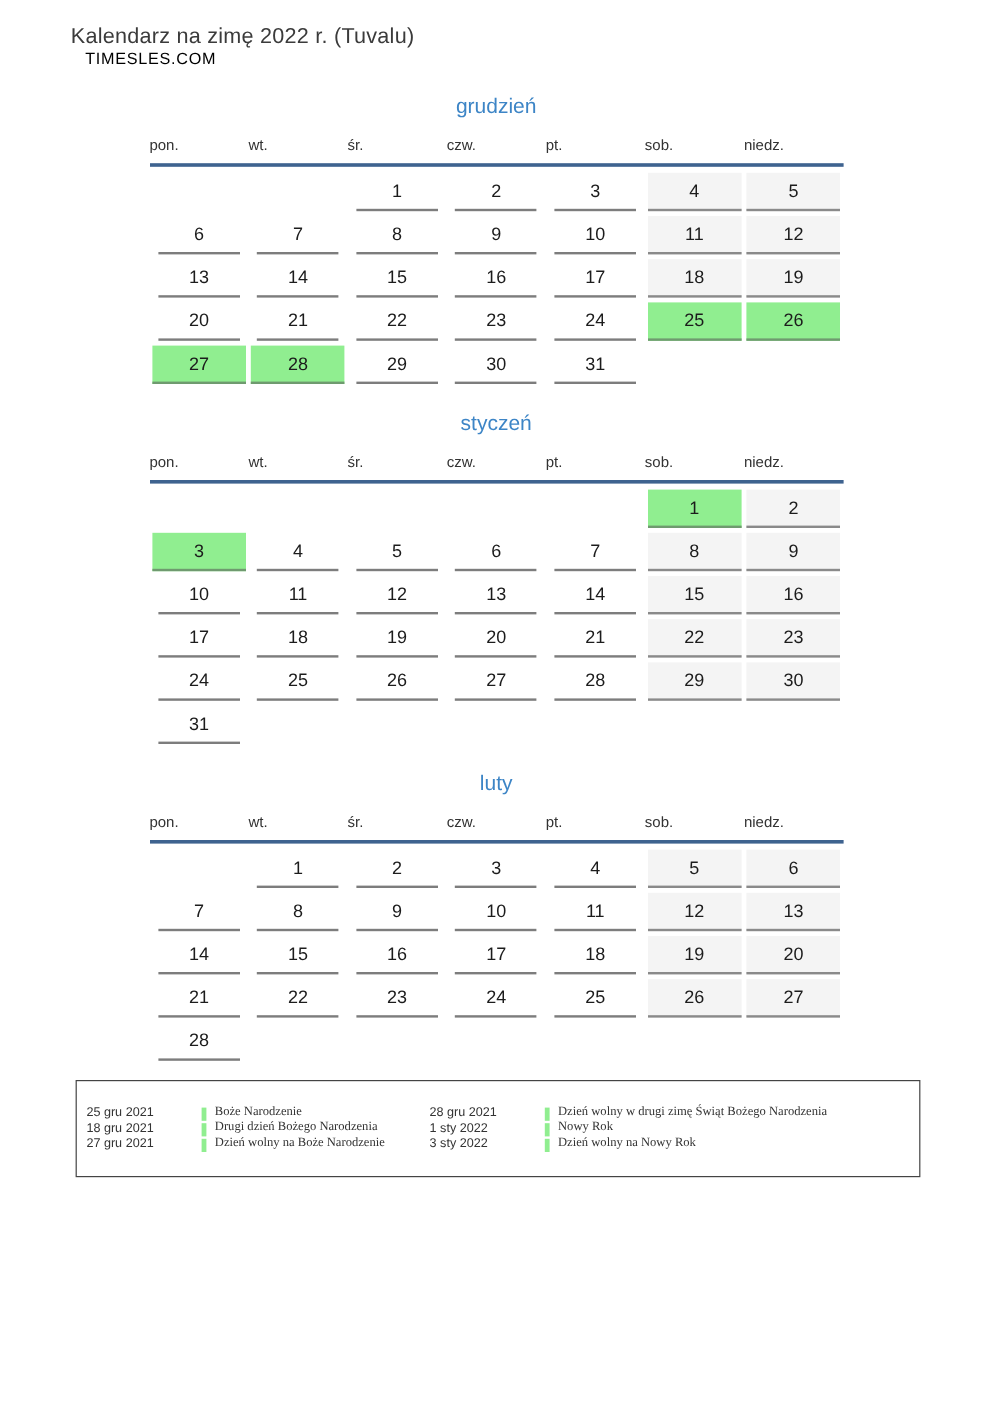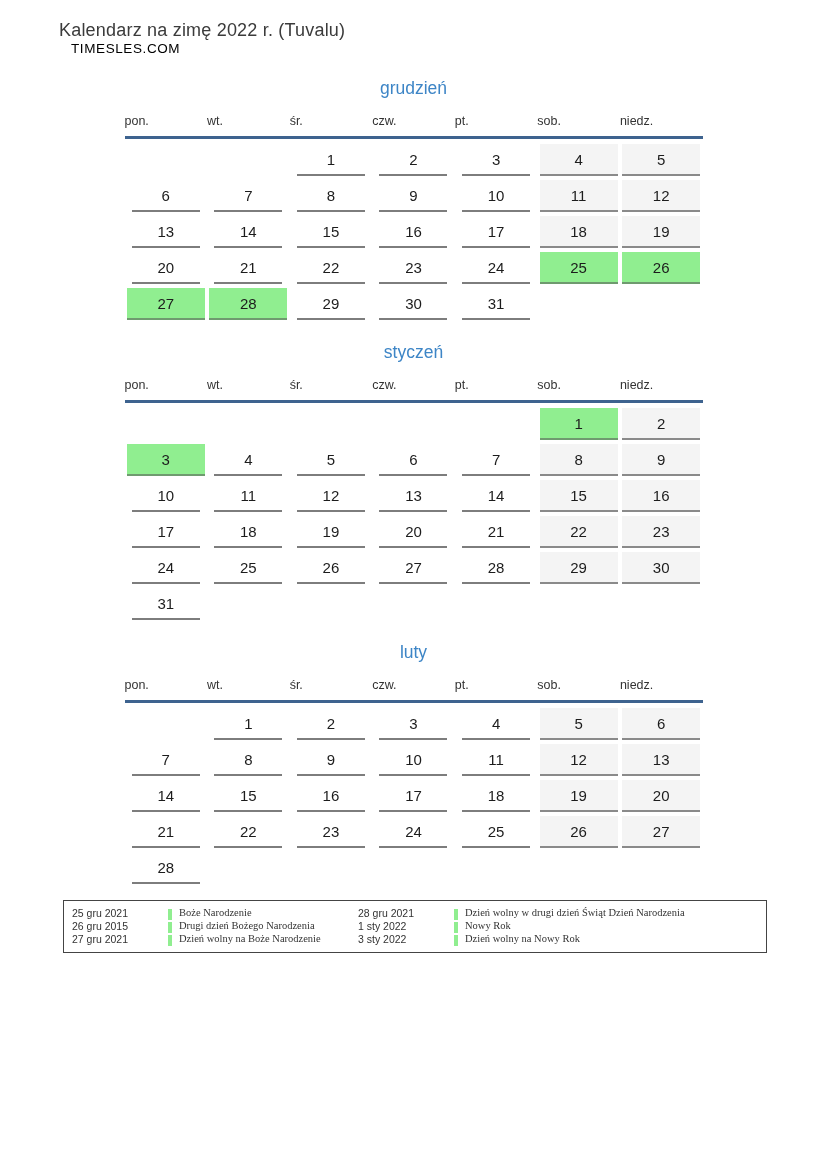--- a/index.html
+++ b/index.html
@@ -36,21 +36,21 @@
     font-size:15px; color:#1c1c1c; padding-top:1px;
   }
   .day-cell.we .day-box { width:78px; background:#f4f4f4; border-bottom-color:#8a8a8a; }
   .day-cell.hd .day-box { width:78px; background:#90ee90; border-bottom-color:#6f9a6f; }
   .day-cell.empty .day-box { visibility:hidden; }
 
   
   .legend {
     margin:16px 0 0 63px; width:704px;
     border:1px solid #444;
-    padding:6px 8px;
+    padding:20px 8px;
     display:grid;
     grid-template-columns:96px 190px 96px auto;
     row-gap:0;
     font-size:10.5px; color:#333; line-height:12.9px;
   }
   .legend-date { white-space:nowrap; }
   .legend-name { display:flex; align-items:flex-end; white-space:nowrap;font-family:Liberation Serif, serif; }
   .legend-bar {
     display:inline-block; width:4px; height:11px; background:#90ee90;
     margin-right:7px; flex:0 0 auto;
@@ -450,23 +450,23 @@
 
 <div class="legend">
     <div class="legend-date">25 gru 2021</div>
     <div class="legend-name">
       <span class="legend-bar"></span>
       <span>Boże Narodzenie</span>
     </div>
     <div class="legend-date">28 gru 2021</div>
     <div class="legend-name">
       <span class="legend-bar"></span>
-      <span>Dzień wolny w drugi dzień Świąt Dzień Narodzenia</span>
-    </div>
-    <div class="legend-date">26 gru 2015</div>
+      <span>Dzień wolny w drugi zimę Świąt Bożego Narodzenia</span>
+    </div>
+    <div class="legend-date">18 gru 2021</div>
     <div class="legend-name">
       <span class="legend-bar"></span>
       <span>Drugi dzień Bożego Narodzenia</span>
     </div>
     <div class="legend-date">1 sty 2022</div>
     <div class="legend-name">
       <span class="legend-bar"></span>
       <span>Nowy Rok</span>
     </div>
     <div class="legend-date">27 gru 2021</div>

